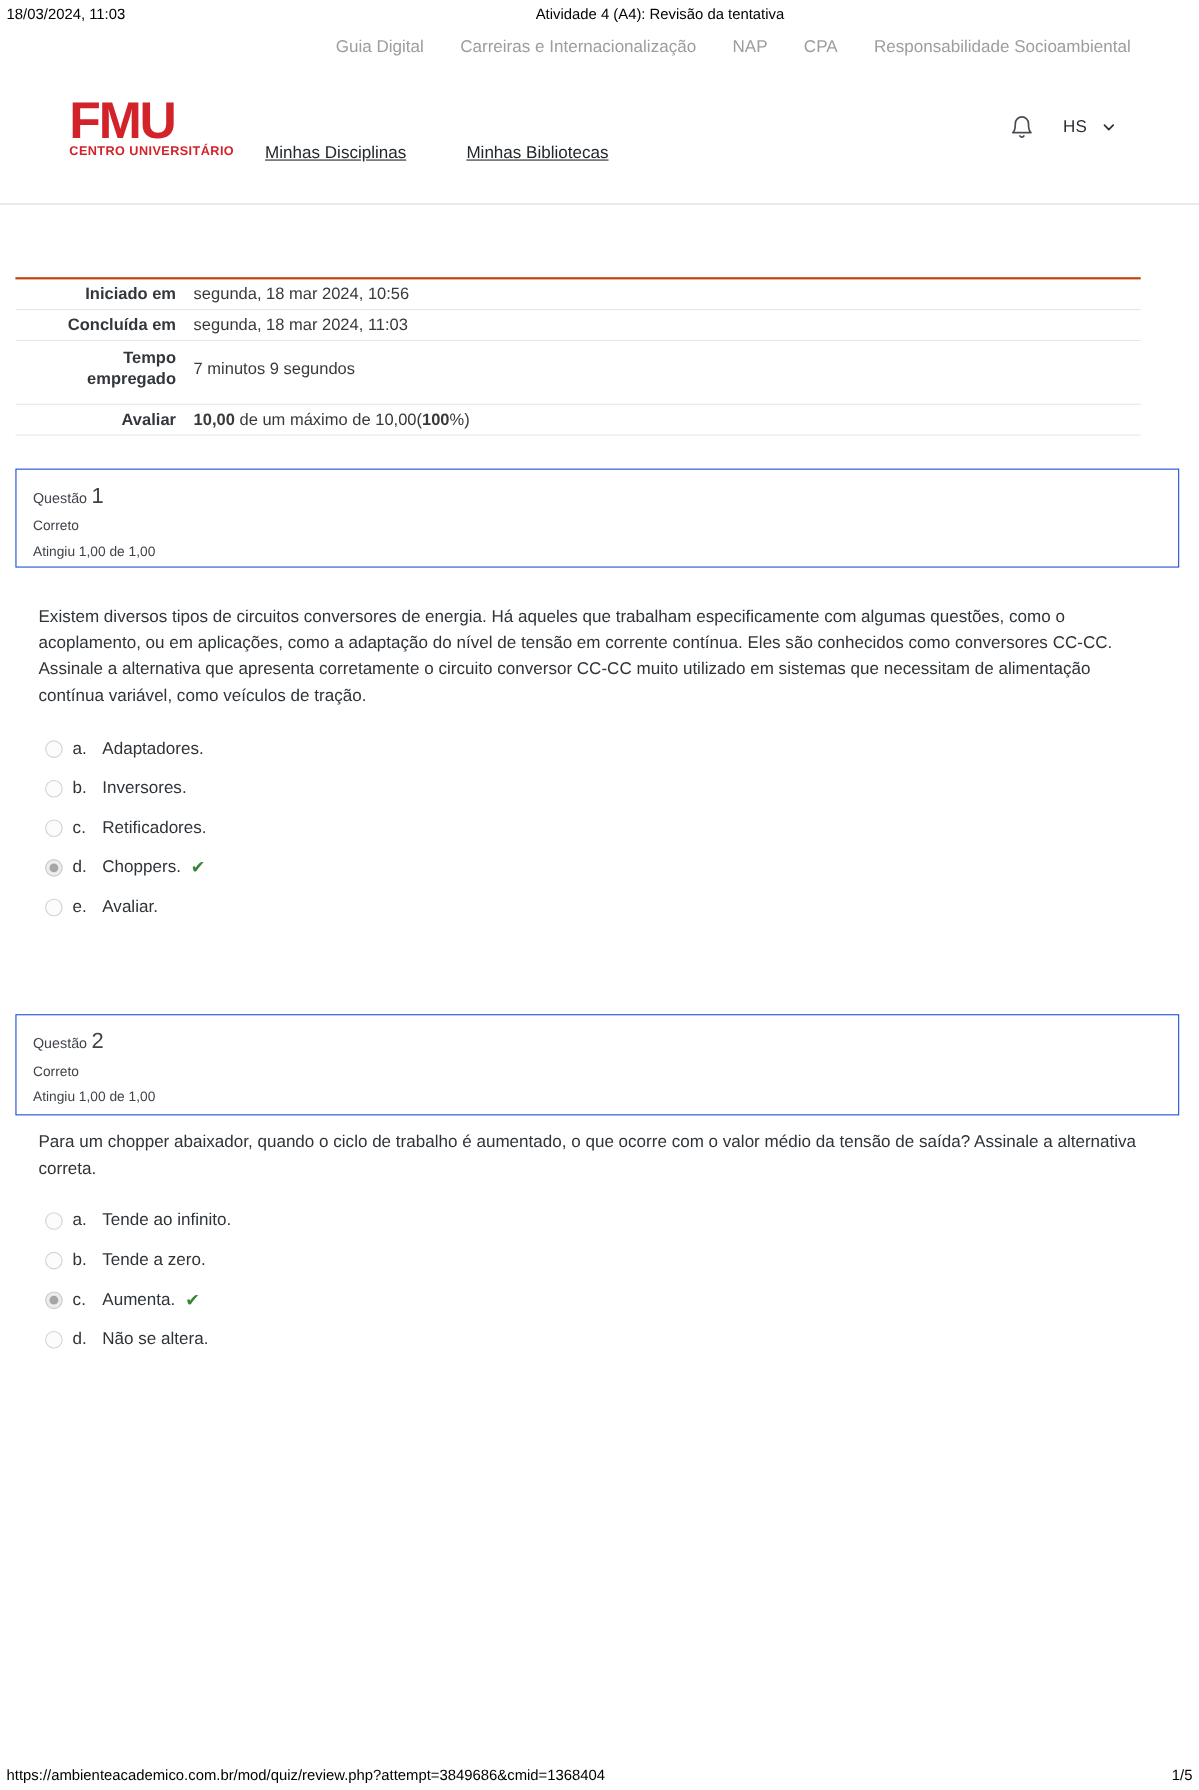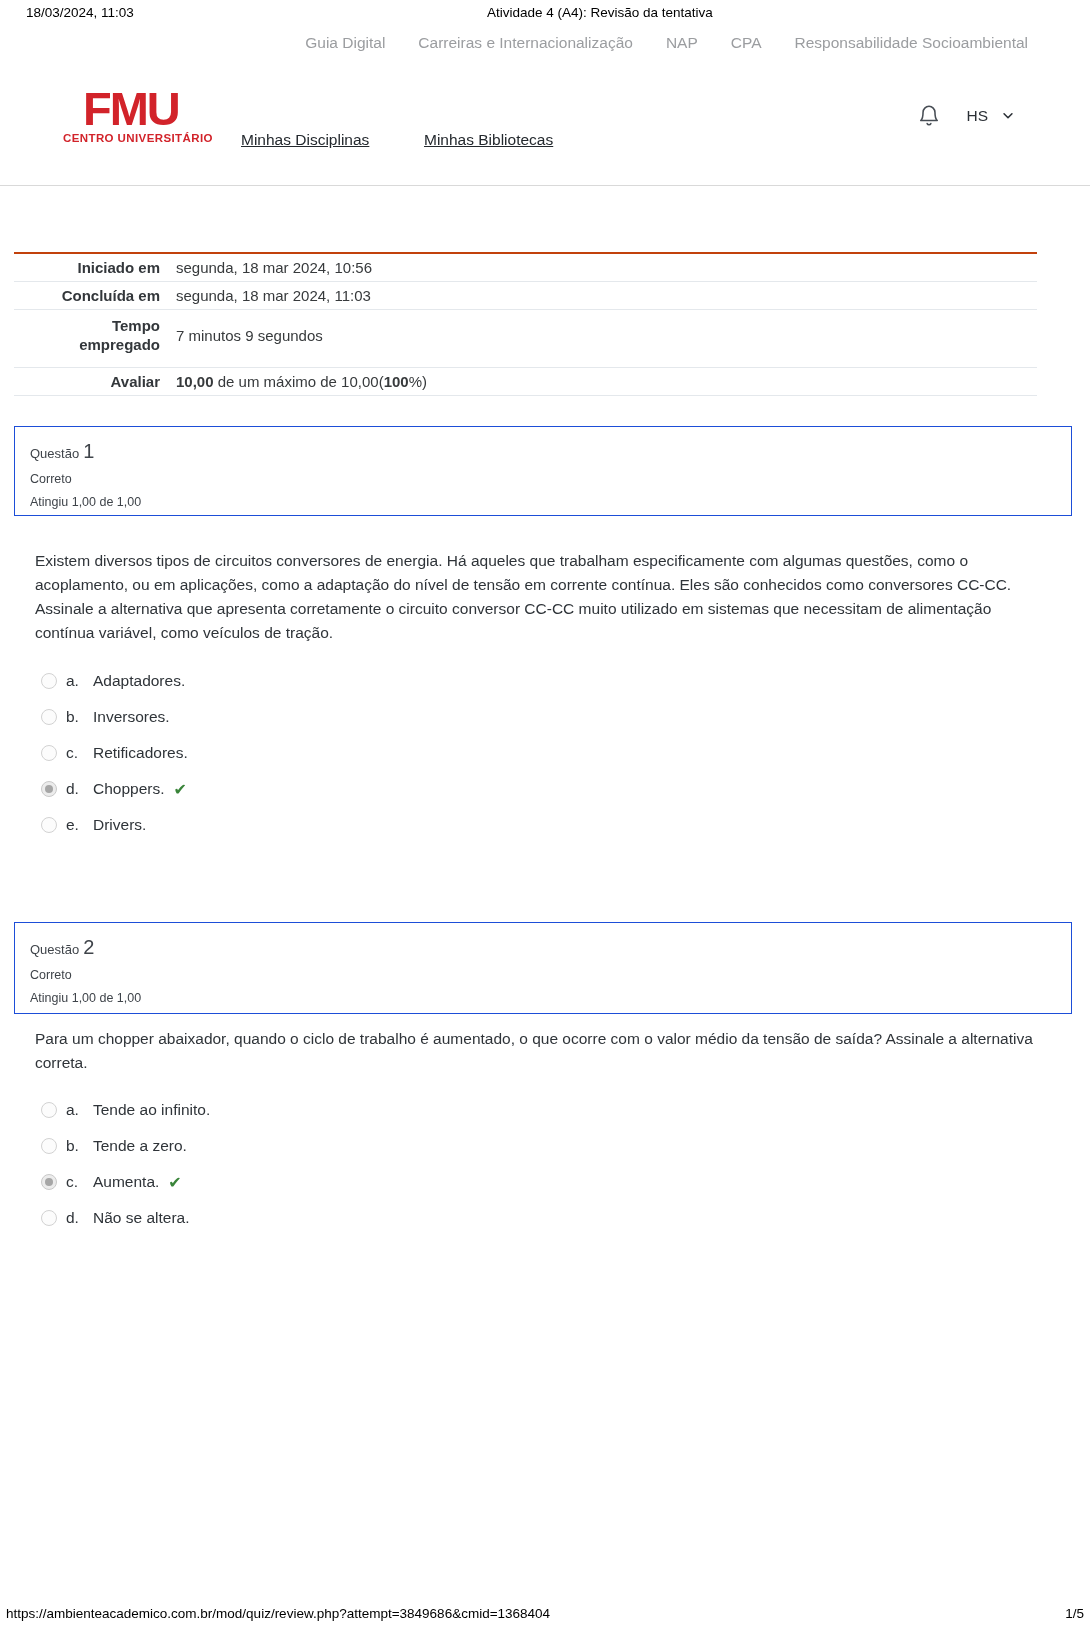--- a/index.html
+++ b/index.html
@@ -7,40 +7,40 @@
   body {
     position: relative;
     background: #ffffff;
     font-family: "Liberation Sans", "DejaVu Sans", sans-serif;
     color: #373a3c;
     overflow: hidden;
   }
   a { cursor: pointer; }
 
   
-  .print-date { position: absolute; top: 5px; left: 6px; font-size: 13.5px; color: #000; margin-left: 20px; }
+  .print-date { position: absolute; top: 5px; left: 6px; font-size: 13.5px; color: #000; }
   .print-title { position: absolute; top: 5px; left: 487px; font-size: 13.5px; color: #000; }
   .print-footer {
     position: absolute; left: 6px; right: 6px; bottom: 6px;
     display: flex; justify-content: space-between;
     font-size: 13.5px; color: #000;
   }
 
   
   .topnav {
     position: absolute; top: 34px; left: 0; right: 62px;
     display: flex; justify-content: flex-end; gap: 33px;
     font-size: 15.5px; color: #9b9da0; padding-left: 30px;
   }
   .topnav .topnav-item { color: #9b9da0; text-decoration: none; white-space: nowrap; }
 
   
   .site-header { position: absolute; top: 85px; left: 0; width: 100%; height: 80px; }
   .logo { position: absolute; left: 63px; top: 2px; cursor: pointer; }
-  .logo-text { font-size: 47px; font-weight: bold; color: #d2232a; letter-spacing: -2px; line-height: 44px; margin-left: 20px; }
+  .logo-text { font-size: 47px; font-weight: bold; color: #d2232a; letter-spacing: -2px; line-height: 44px; }
   .logo-sub { font-size: 11.5px; font-weight: bold; color: #d2232a; letter-spacing: 0.4px; margin-top: 1px; }
   .main-link { position: absolute; top: 46px; font-size: 15.5px; color: #23282d; text-decoration: underline; white-space: nowrap; }
   .link-disciplinas { left: 241px; }
   .link-bibliotecas { left: 424px; }
   .header-right { position: absolute; right: 75px; top: 18px; display: flex; align-items: center; gap: 26px; }
   .bell-btn { width: 22px; height: 25px; cursor: pointer; display: block; }
   .user-menu { display: flex; align-items: center; gap: 13px; cursor: pointer; }
   .user-initials { font-size: 15.5px; color: #2b3036; }
   .chevron { width: 14px; height: 14px; display: block; }
 
@@ -178,21 +178,21 @@
     <span class="radio">
         <span class="radio-dot"></span>
       </span>
     <span class="opt-letter">d.</span>
     <span class="opt-text">Choppers.</span>
     <span class="check-icon">✔</span>
   </div>
   <div class="option">
     <span class="radio"></span>
     <span class="opt-letter">e.</span>
-    <span class="opt-text">Drivers.</span>
+    <span class="opt-text">Avaliar.</span>
 
   </div>
 </div>
 
 <div class="qbox qbox-2">
   <div class="q-no"><span>Questão</span><span class="q-num">2</span></div>
   <div class="q-state">Correto</div>
   <div class="q-grade">Atingiu 1,00 de 1,00</div>
 </div>
 

